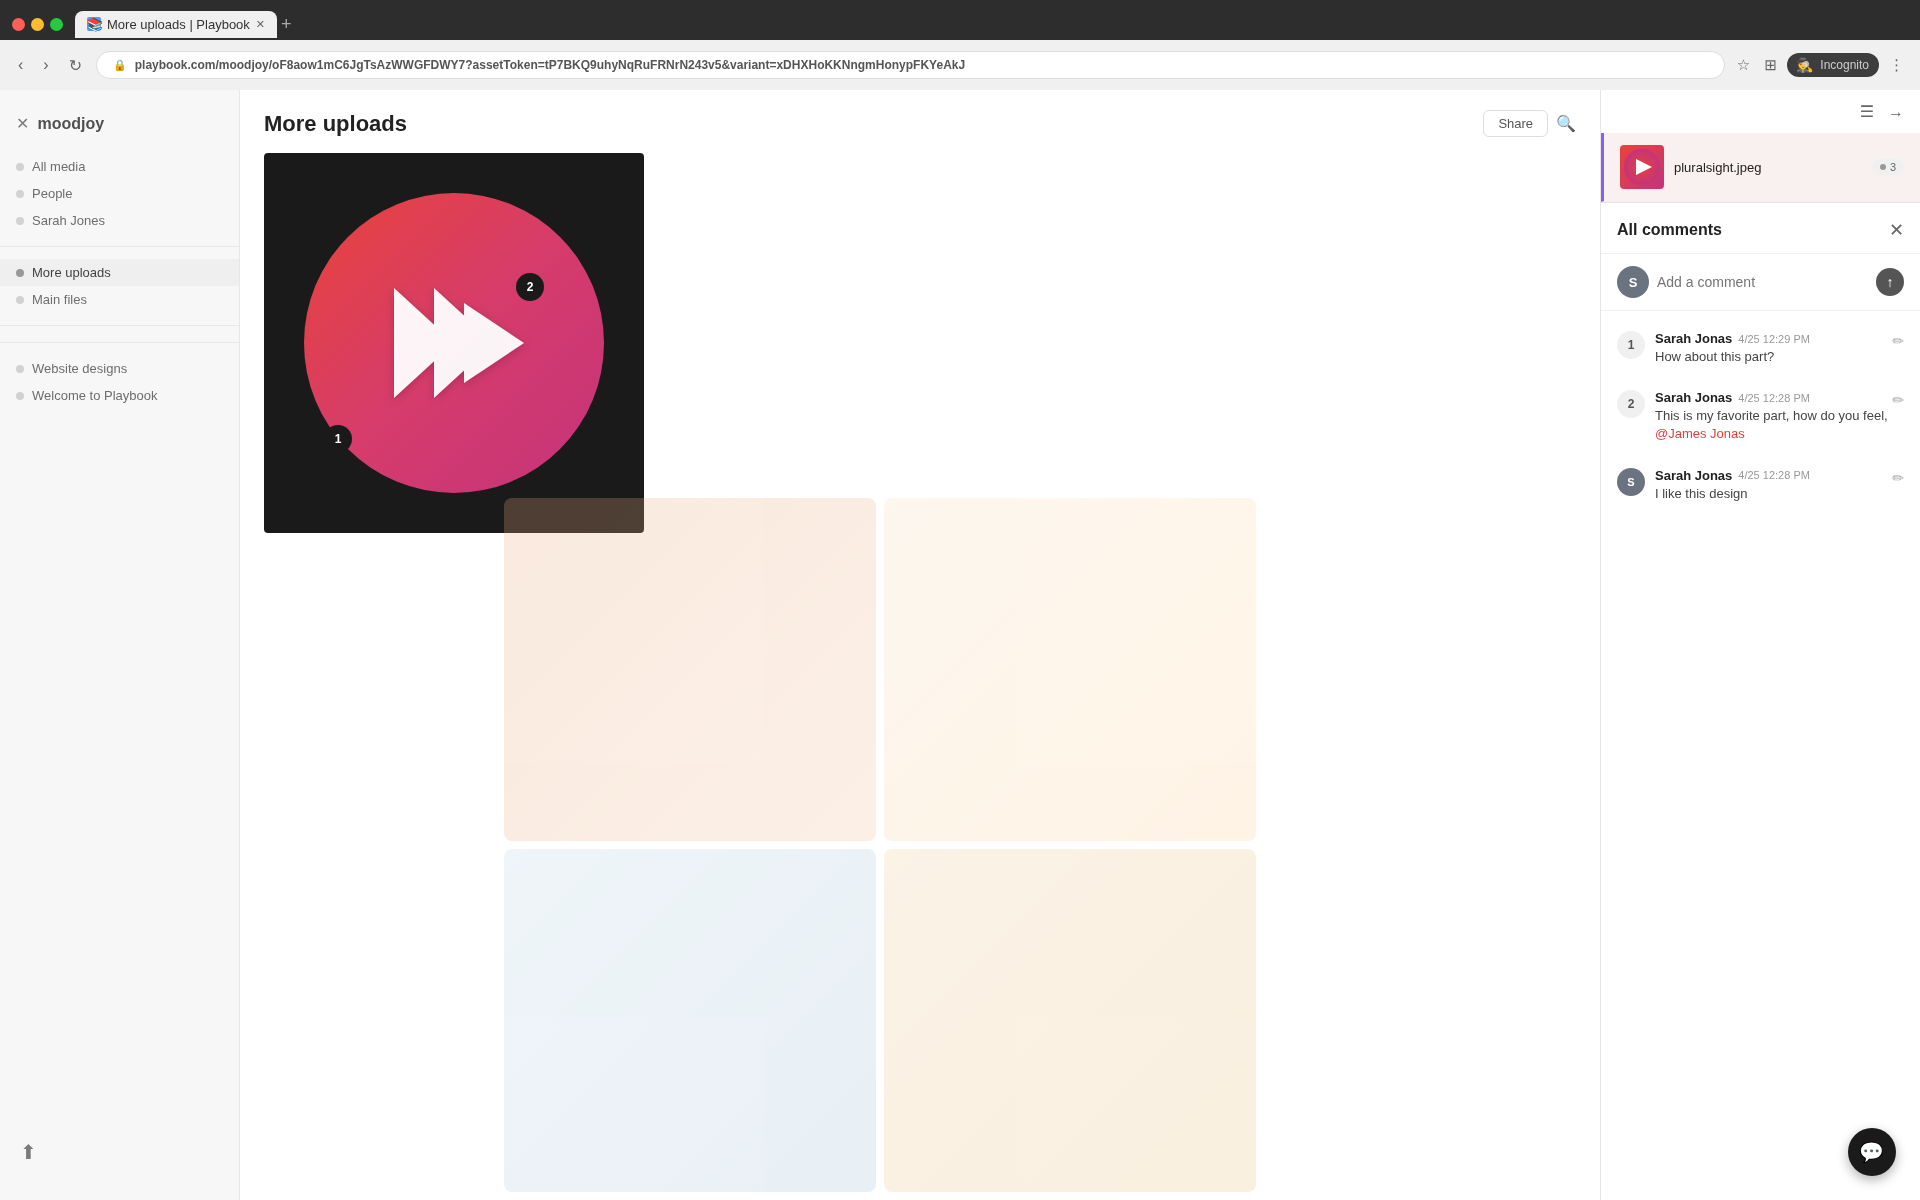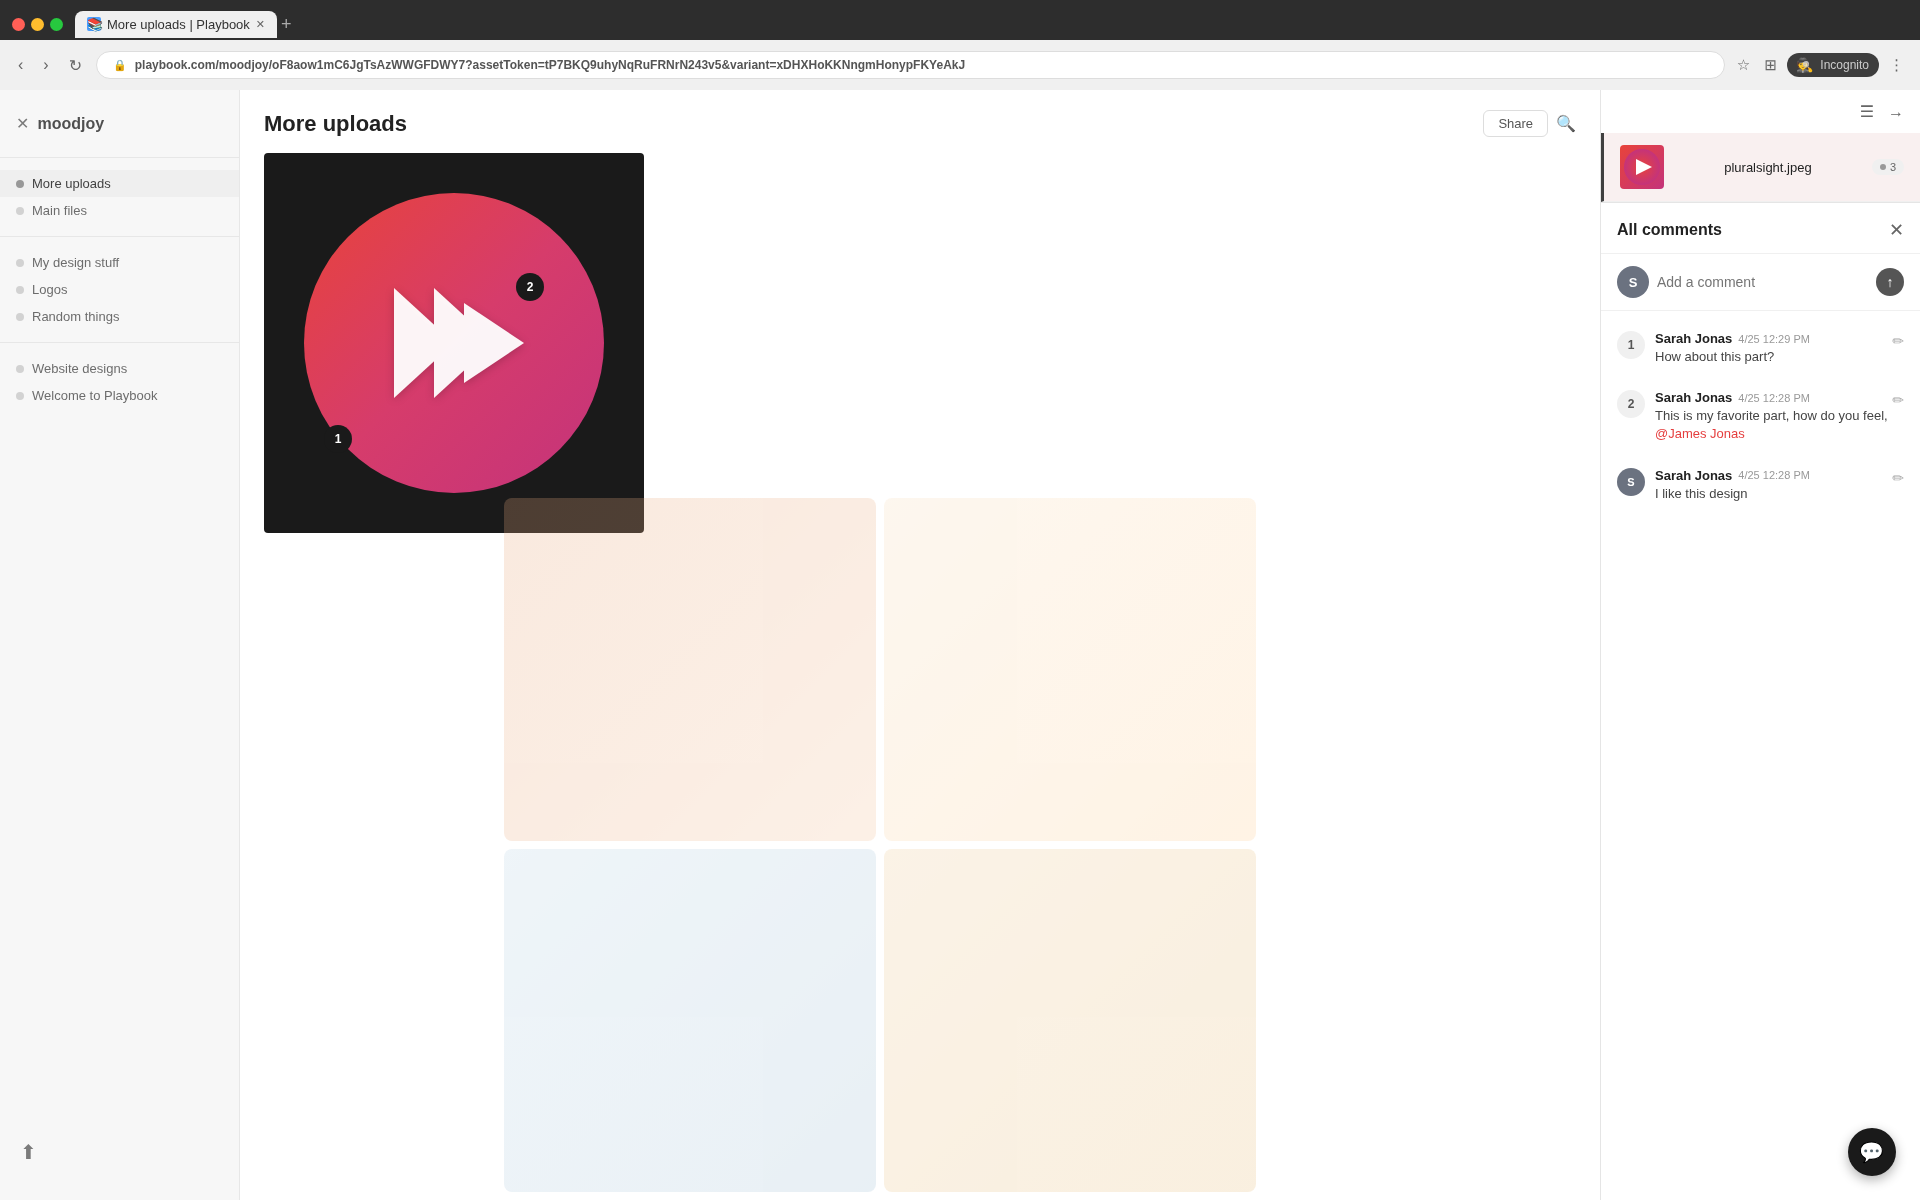--- a/index.html
+++ b/index.html
@@ -155,21 +155,21 @@
       flex-direction: column;
       flex-shrink: 0;
     }
 
     
     .file-list { border-bottom: 1px solid #e5e5e5; }
     .file-item {
       display: flex; align-items: center; gap: 10px;
       padding: 12px 16px; cursor: pointer; border-bottom: 1px solid #f0f0f0;
     }
-    .file-item-active { background: #f9f0f0; border-left: 3px solid #404040; text-align: center; }
+    .file-item-active { background: #f9f0f0; border-left: 3px solid #8b5cf6; }
     .file-thumb {
       width: 44px; height: 44px; border-radius: 4px;
       background: linear-gradient(135deg, #e8433a, #c4337b);
       display: flex; align-items: center; justify-content: center;
       flex-shrink: 0; overflow: hidden;
     }
     .file-thumb-2 {
       background: linear-gradient(135deg, #c0392b, #8e1a4a);
     }
     .file-info { flex: 1; }
@@ -291,50 +291,50 @@
 </div>
 
 <div class="app-layout">
 
   <div class="sidebar">
     <div class="sidebar-header">
       <span class="sidebar-close">✕</span>
       <span class="sidebar-logo">moodjoy</span>
     </div>
 
+    <div class="sidebar-section">
+      <div class="sidebar-item">
+        <div class="dot"></div>
+        <span>All media</span>
+      </div>
+      <div class="sidebar-item">
+        <div class="dot"></div>
+        <span>People</span>
+      </div>
+      <div class="sidebar-item">
+        <div class="dot"></div>
+        <span>Sarah Jones</span>
+      </div>
+    </div>
 
     <div class="sidebar-divider"></div>
 
     <div class="sidebar-section">
       <div class="sidebar-item sidebar-item-active">
         <div class="dot dot-active"></div>
         <span>More uploads</span>
       </div>
       <div class="sidebar-item">
         <div class="dot"></div>
         <span>Main files</span>
       </div>
     </div>
 
     <div class="sidebar-divider"></div>
 
-    <div class="sidebar-section">
-      <div class="sidebar-item">
-        <div class="dot"></div>
-        <span>My design stuff</span>
-      </div>
-      <div class="sidebar-item">
-        <div class="dot"></div>
-        <span>Logos</span>
-      </div>
-      <div class="sidebar-item">
-        <div class="dot"></div>
-        <span>Random things</span>
-      </div>
-    </div>
 
     <div class="sidebar-divider"></div>
 
     <div class="sidebar-section">
       <div class="sidebar-item">
         <div class="dot"></div>
         <span>Website designs</span>
       </div>
       <div class="sidebar-item">
         <div class="dot"></div>

